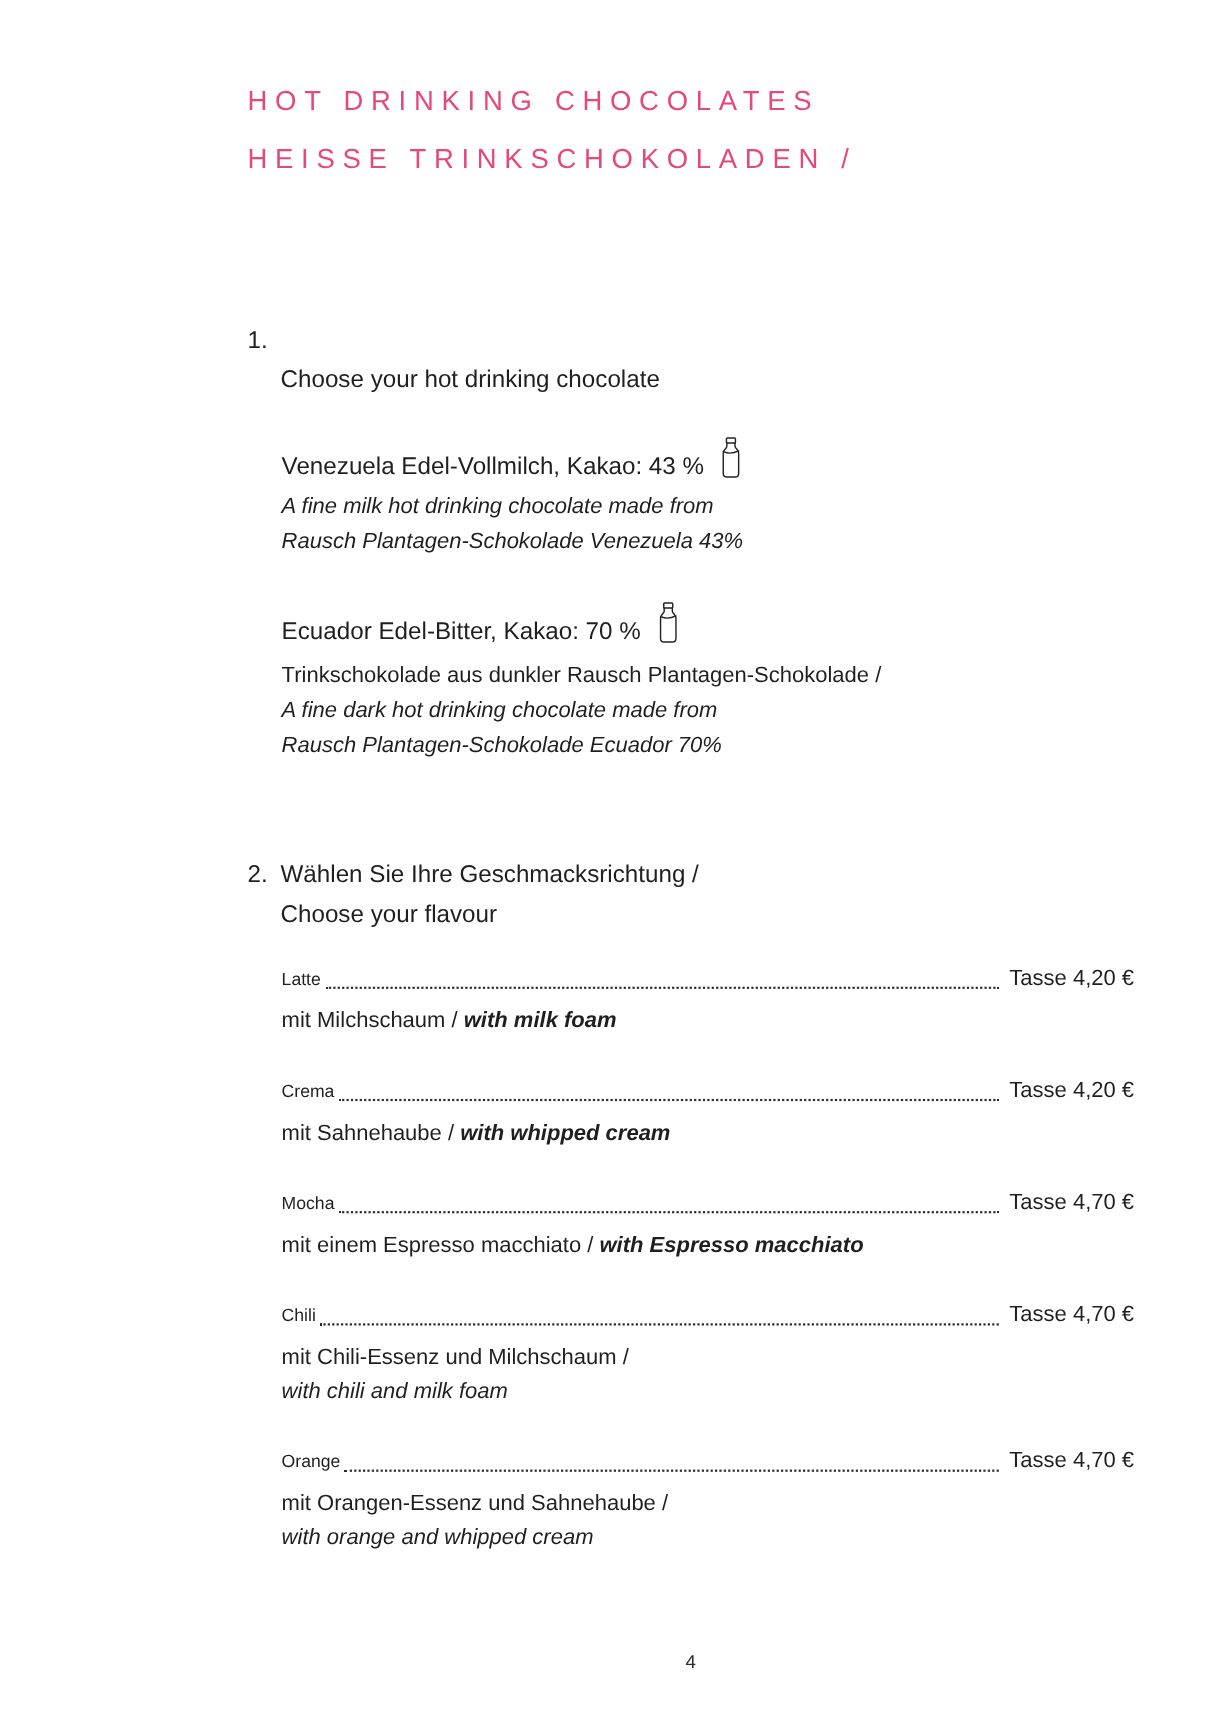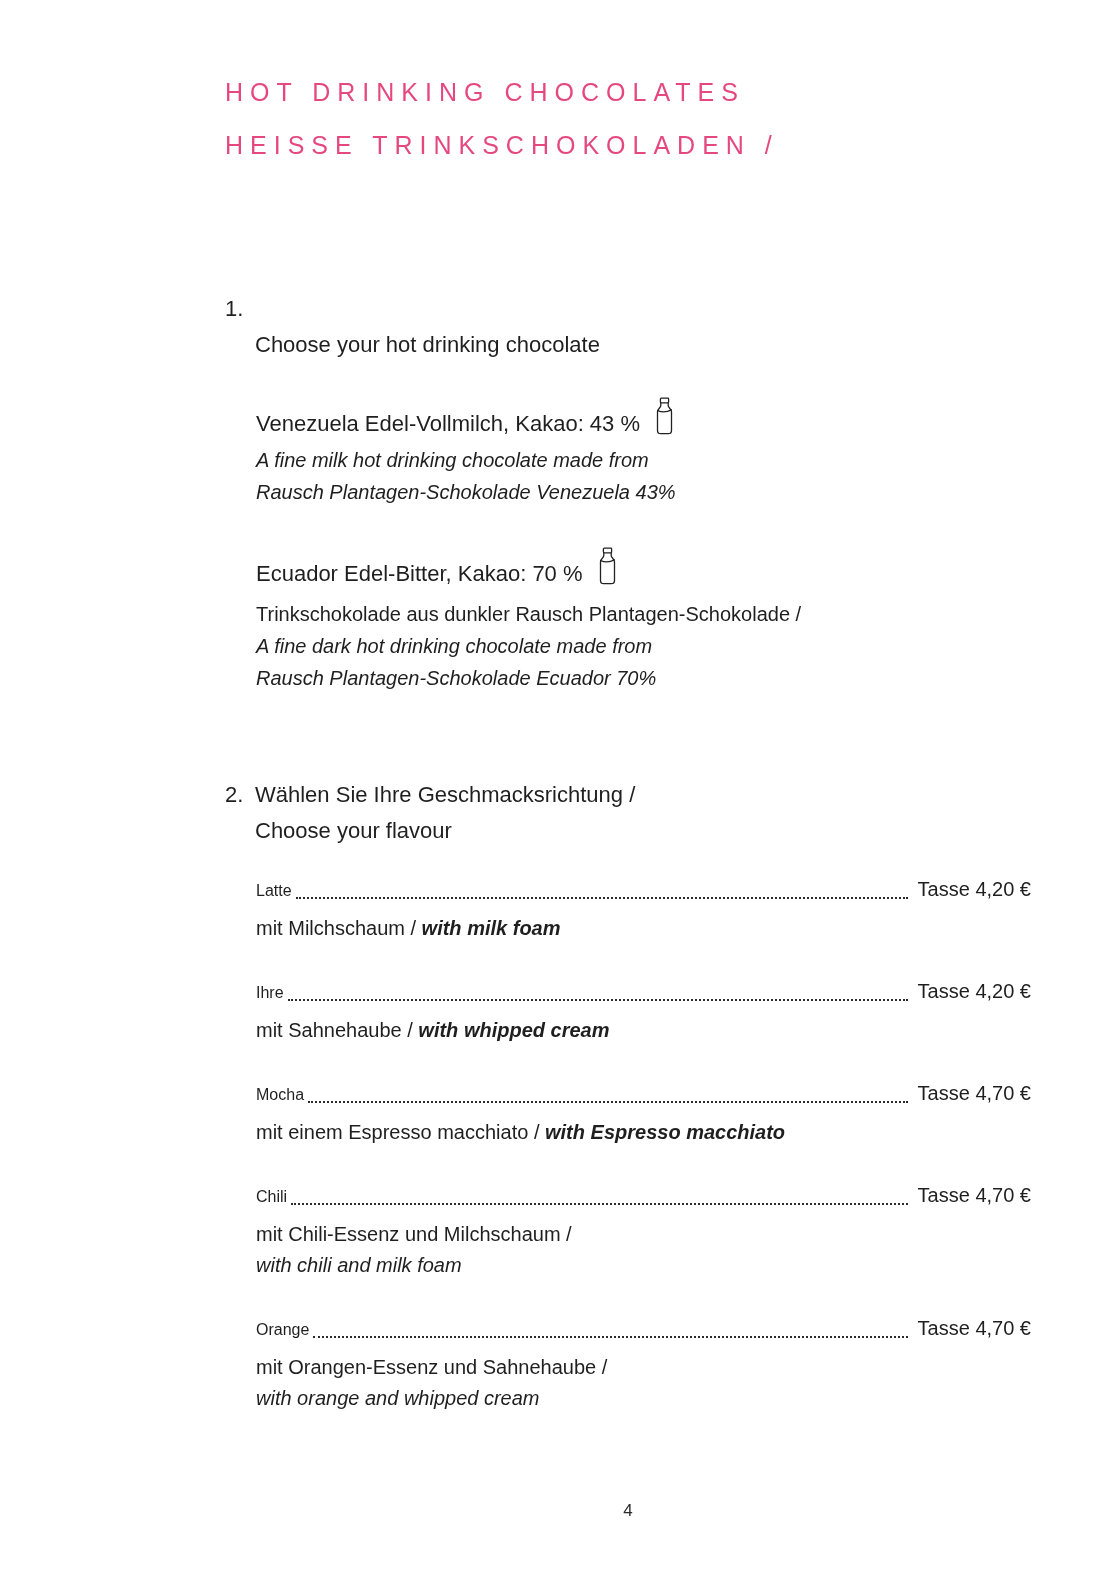--- a/index.html
+++ b/index.html
@@ -136,21 +136,21 @@
           </div>
           <div class="flavour-desc">
             <span class="de">mit Milchschaum /</span>
             <span> </span>
             <span class="en">with milk foam</span>
           </div>
         </div>
 
         <div class="flavour-block">
           <div class="flavour-row">
-            <span class="flavour-name">Ihre</span>
+            <span class="flavour-name">Crema</span>
             <span class="leader"></span>
             <span class="flavour-price">Tasse 4,20 €</span>
           </div>
           <div class="flavour-desc">
             <span class="de">mit Sahnehaube /</span>
             <span> </span>
             <span class="en">with whipped cream</span>
           </div>
         </div>
 

